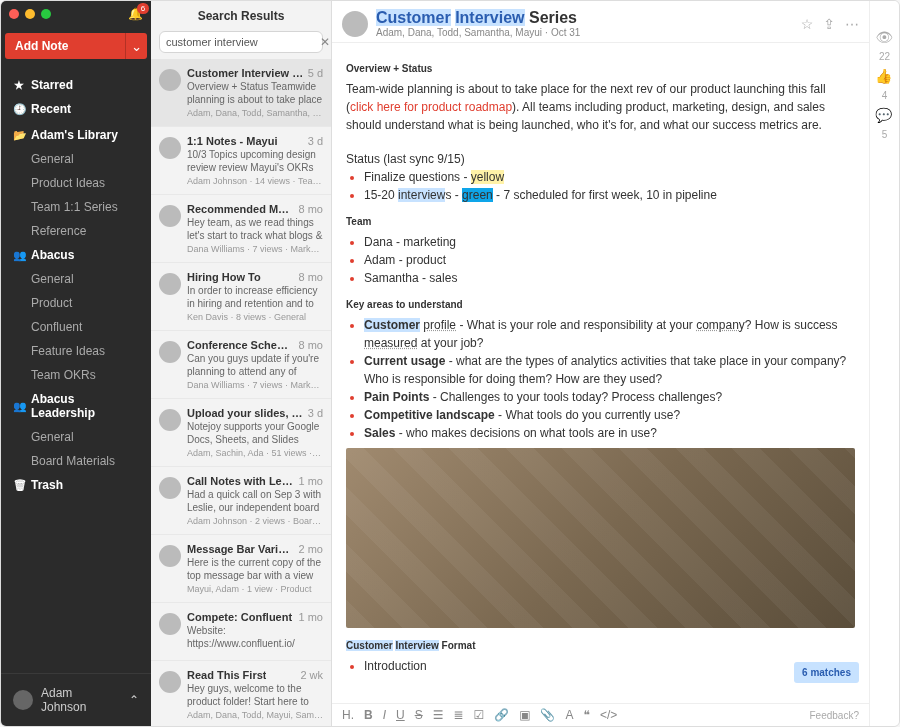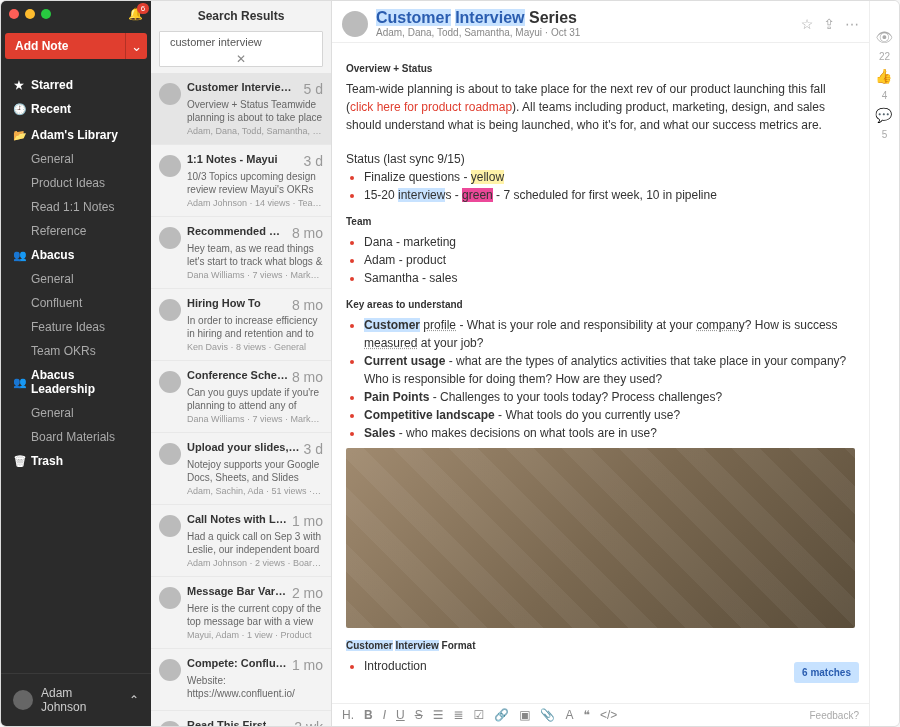--- a/index.html
+++ b/index.html
@@ -18,49 +18,49 @@
 .nav-sec { padding: 2px 0; }
 .nav-item { display: flex; align-items: center; gap: 6px; padding: 5px 12px; cursor: pointer; color: #ccc; }
 .nav-item.top { font-weight: 600; color: #fff; }
 .nav-item.sub { padding-left: 30px; color: #aaa; }
 .nav-icon { width: 12px; text-align: center; font-size: 11px; }
 .sidebar-footer { margin-top: auto; display: flex; align-items: center; gap: 8px; padding: 12px 12px; border-top: 1px solid #3a3a3a; }
 .avatar-sm { width: 20px; height: 20px; border-radius: 50%; background: #666; }
 
 .results { width: 181px; background: #f3f3f3; border-right: 1px solid #ddd; display: flex; flex-direction: column; }
 .results-header { text-align: center; font-size: 12px; font-weight: 600; padding: 8px 0; color: #333; }
-.search-box { display: flex; align-items: center; border: 1px solid #d5d5d5; background: #fff; margin: 0 8px 6px; border-radius: 1px; flex-direction: column; }
+.search-box { display: flex; align-items: center; border: 1px solid #d5d5d5; background: #fff; margin: 0 8px 6px; border-radius: 6px; }
 .search-box input { border: none; outline: none; font-size: 11px; padding: 4px 6px; flex: 1; background: transparent; color: #555; }
 .search-clear { padding: 0 6px; color: #888; cursor: pointer; font-size: 12px; }
 .results-list { flex: 1; overflow-y: auto; }
 .result { display: flex; gap: 6px; padding: 8px 8px; border-bottom: 1px solid #e8e8e8; cursor: pointer; }
 .result.active { background: #e5e5e5; }
 .result .av { width: 22px; height: 22px; border-radius: 50%; background: #bbb; flex-shrink: 0; margin-top: 2px; }
 .result .body { flex: 1; min-width: 0; }
 .result .row1 { display: flex; justify-content: space-between; gap: 4px; }
 .result .title { font-size: 11px; font-weight: 600; color: #333; overflow: hidden; text-overflow: ellipsis; white-space: nowrap; }
-.result .age { font-size: 14px; color: #999; flex-shrink: 0; }
+.result .age { font-size: 11px; color: #999; flex-shrink: 0; }
 .result .snip { font-size: 10px; color: #666; line-height: 1.3; margin-top: 1px; max-height: 26px; overflow: hidden; }
 .result .meta { font-size: 9px; color: #999; margin-top: 2px; overflow: hidden; text-overflow: ellipsis; white-space: nowrap; }
 
 .main { flex: 1; display: flex; background: #fff; }
 .doc { flex: 1; display: flex; flex-direction: column; overflow: hidden; }
 .doc-header { display: flex; align-items: center; padding: 8px 10px 4px; border-bottom: 1px solid #eee; gap: 8px; }
 .doc-header .av { width: 26px; height: 26px; border-radius: 50%; background: #bbb; }
 .doc-title { font-size: 16px; font-weight: 700; color: #2a5db0; }
 .doc-title .nohl { color: #333; }
 .doc-sub { font-size: 10px; color: #888; }
 .doc-actions { margin-left: auto; display: flex; gap: 10px; color: #aaa; font-size: 14px; }
 .doc-body { flex: 1; overflow-y: auto; padding: 8px 14px 40px; font-size: 12px; color: #333; line-height: 1.5; position: relative; }
 .doc-body h3 { font-size: 10px; font-weight: 700; margin: 10px 0 4px; }
 .doc-body ul { list-style: disc; padding-left: 18px; }
 .doc-body ul.red > li::marker { color: #e03e2f; }
 .hl { background: #c7e2ff; }
 .hly { background: #fff2a8; }
-.hlg { background: #ec4899; }
+.hlg { background: #0ea5e9; }
 .linkred { color: #e03e2f; }
 .u { text-decoration: underline dotted #999; }
 .image-placeholder { width: 100%; height: 180px; background: linear-gradient(135deg, #a08a6f 0%, #7a6850 50%, #5a4d3a 100%); border-radius: 2px; margin: 6px 0; position: relative; overflow: hidden; }
 .image-placeholder::after { content: ""; position: absolute; inset: 0; background: repeating-linear-gradient(45deg, rgba(255,255,255,0.05) 0 20px, transparent 20px 40px); }
 .matches-pill { position: absolute; right: 10px; bottom: 20px; background: #c7e2ff; color: #2a5db0; font-size: 10px; padding: 3px 8px; border-radius: 3px; font-weight: 600; }
 .toolbar { border-top: 1px solid #eee; padding: 4px 10px; display: flex; gap: 10px; align-items: center; color: #888; font-size: 12px; }
 .toolbar .grow { flex: 1; }
 .toolbar .fb { font-size: 10px; color: #aaa; }
 
 .rail { width: 30px; border-left: 1px solid #eee; display: flex; flex-direction: column; align-items: center; padding-top: 28px; gap: 6px; color: #aaa; font-size: 10px; }
@@ -96,27 +96,28 @@
         <span>Recent</span>
       </div>
   </div>
   <div id="libs">
       <div class="nav-item top">
         <span class="nav-icon">📂</span>
         <span>Adam's Library</span>
       </div>
       <div class="nav-item sub">General</div>
       <div class="nav-item sub">Product Ideas</div>
-      <div class="nav-item sub">Read 1:1 Notes</div>
+      <div class="nav-item sub">Team 1:1 Series</div>
       <div class="nav-item sub">Reference</div>
       <div class="nav-item top">
         <span class="nav-icon">👥</span>
         <span>Abacus</span>
       </div>
       <div class="nav-item sub">General</div>
+      <div class="nav-item sub">Product</div>
       <div class="nav-item sub">Confluent</div>
       <div class="nav-item sub">Feature Ideas</div>
       <div class="nav-item sub">Team OKRs</div>
       <div class="nav-item top">
         <span class="nav-icon">👥</span>
         <span>Abacus Leadership</span>
       </div>
       <div class="nav-item sub">General</div>
       <div class="nav-item sub">Board Materials</div>
     </div>

